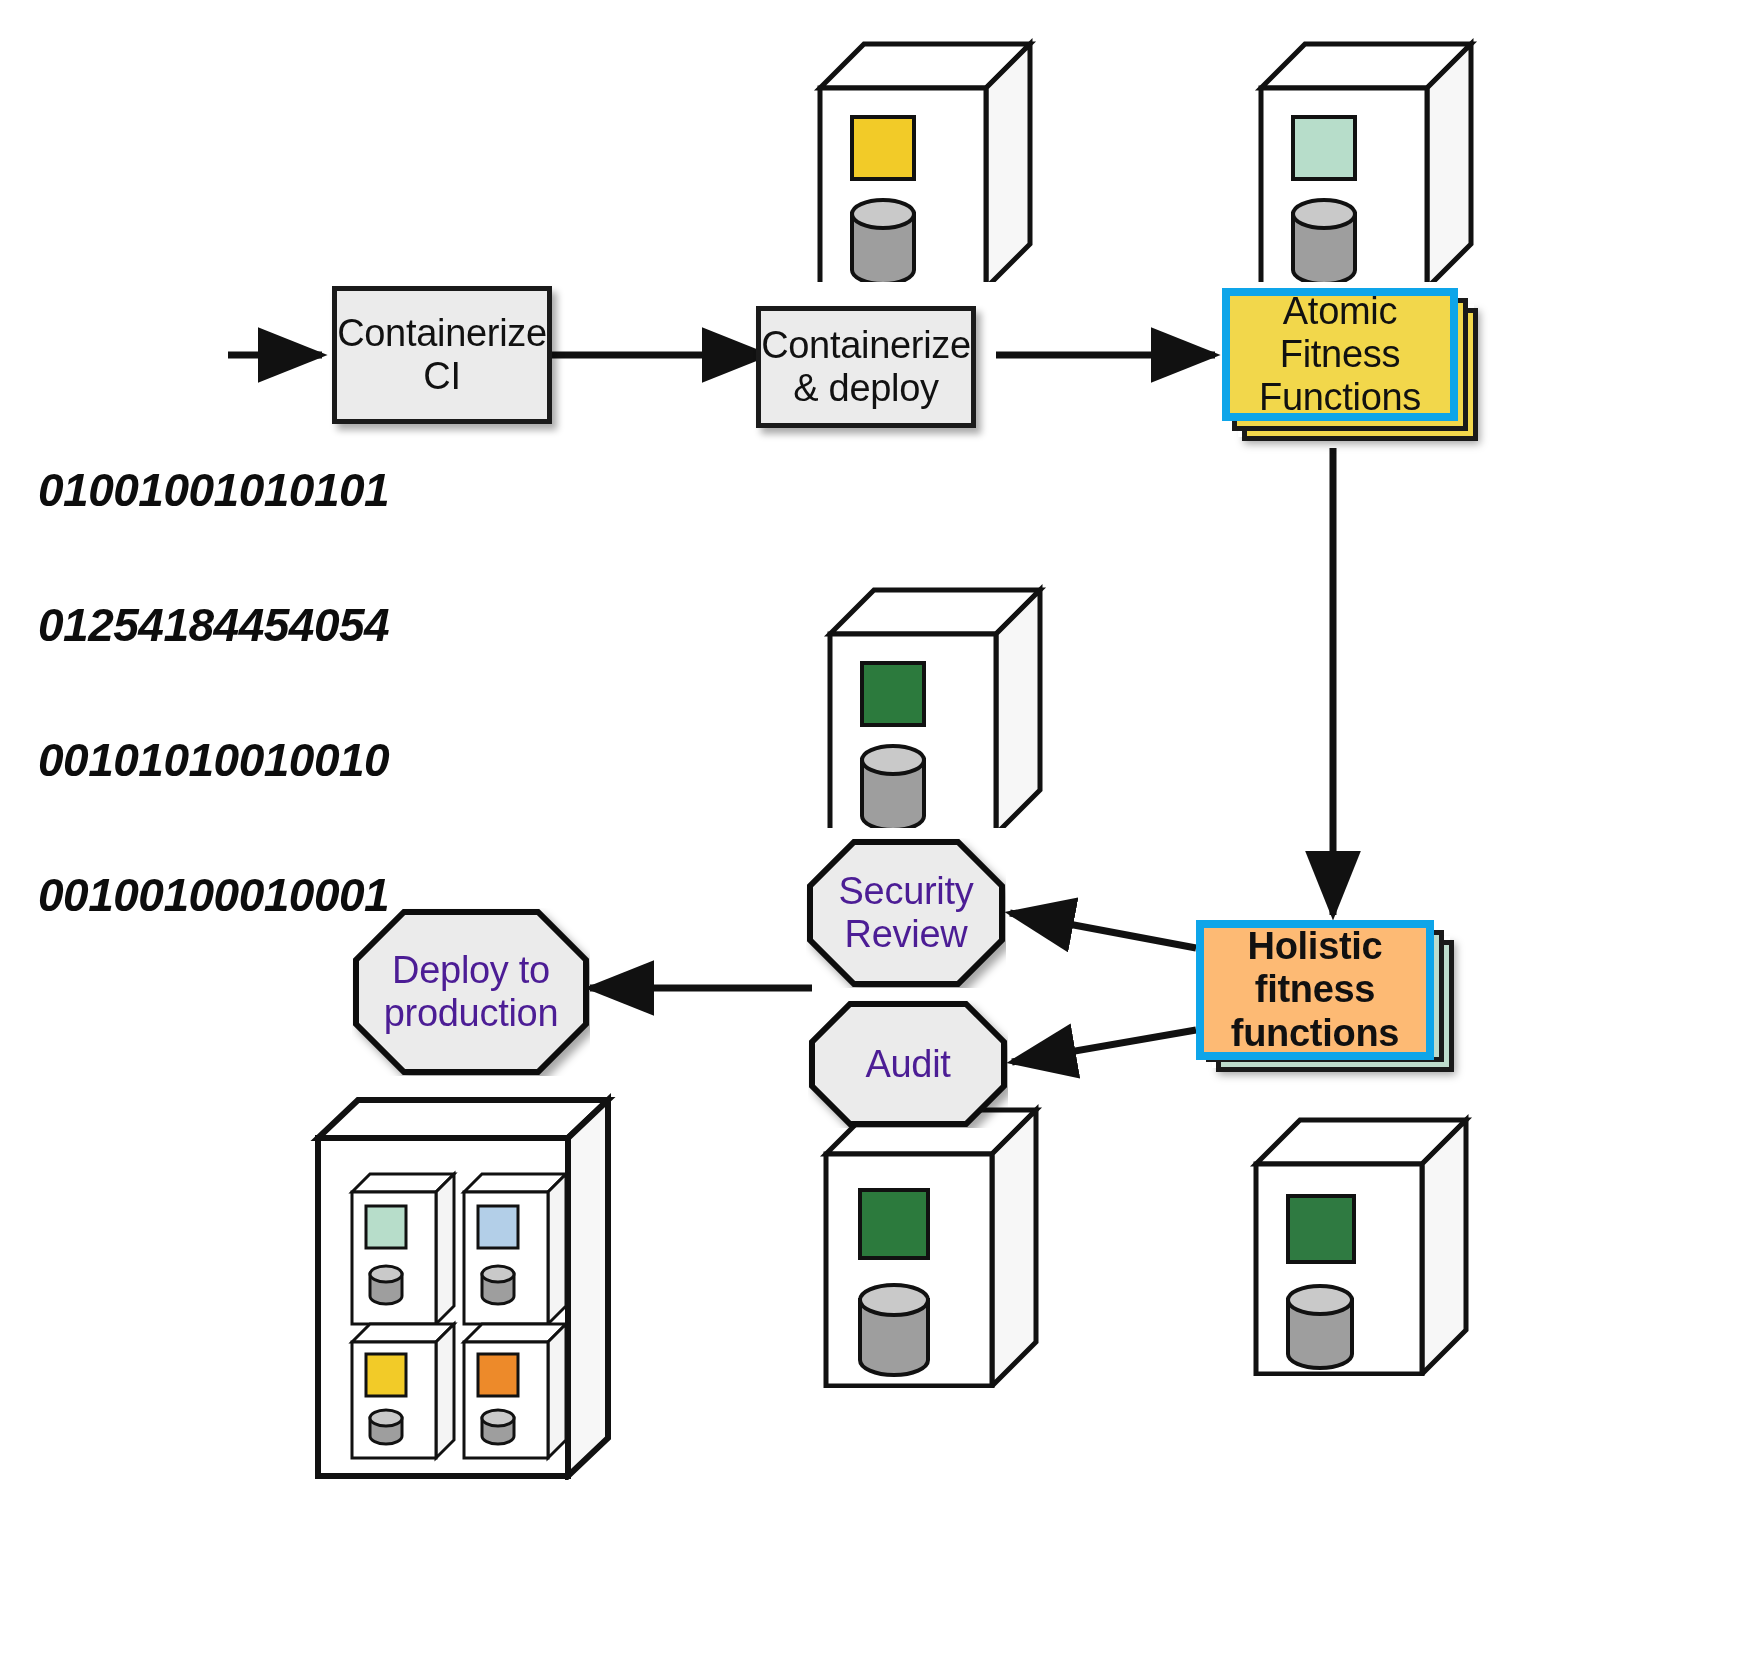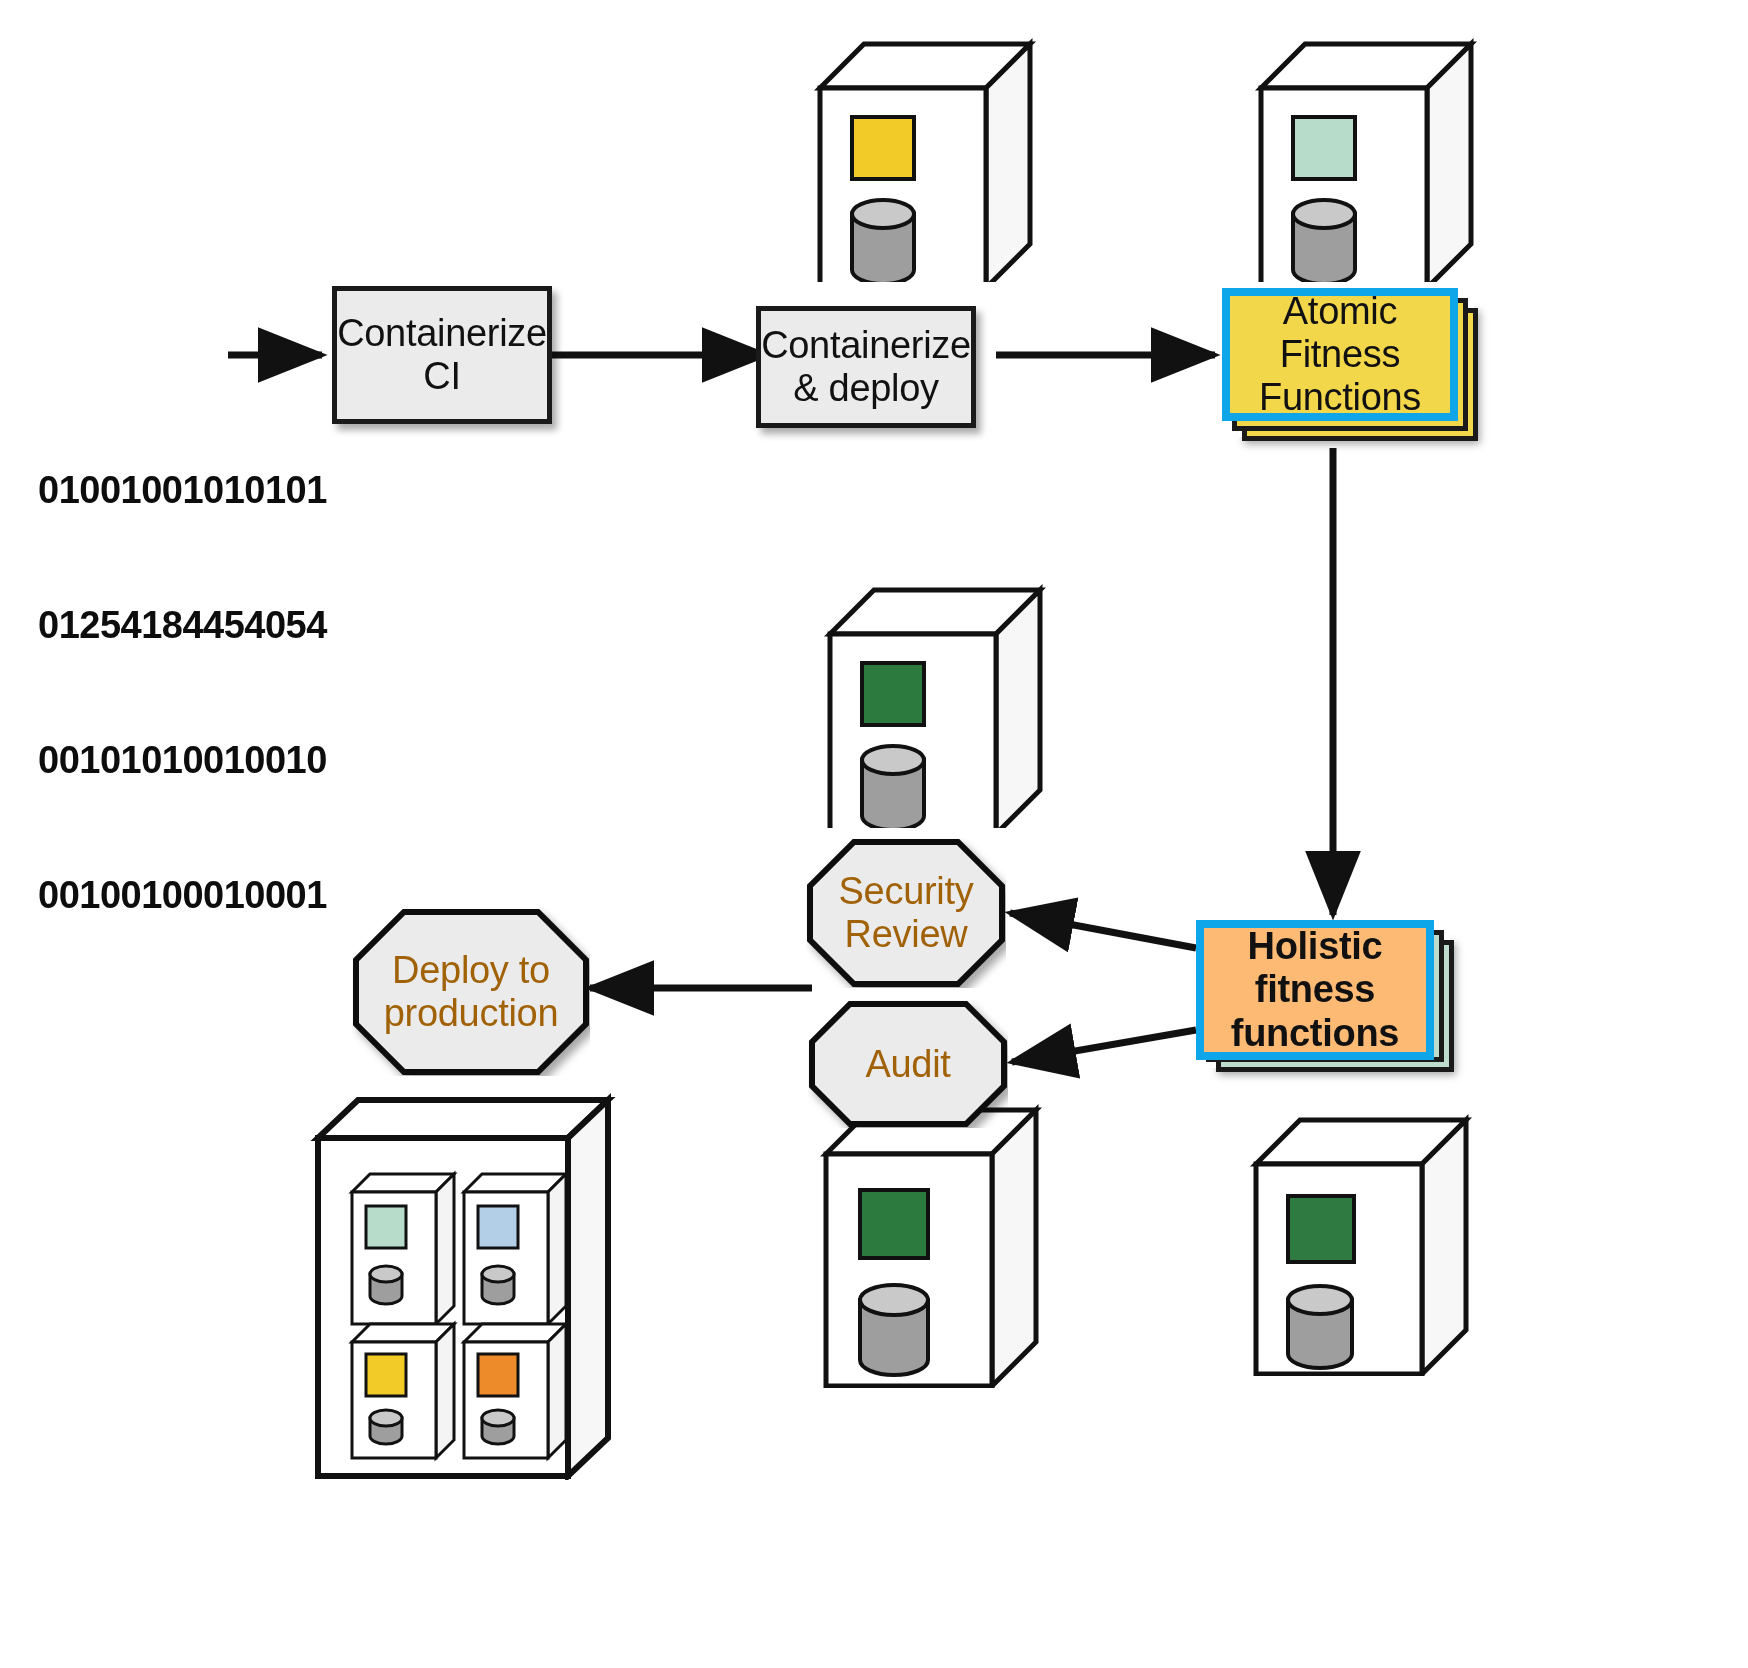--- a/index.html
+++ b/index.html
@@ -76,33 +76,34 @@
     position: absolute;
     left: 0; top: 0;
     width: 100%;
     height: 100%;
     display: flex;
     align-items: center;
     justify-content: center;
     text-align: center;
     font-size: 38px;
     line-height: 1.12;
-    color: #a16207;
+    color: #4c1d95;
     letter-spacing: -0.3px;
   }
   
   #binary {
     position: absolute;
     font-family: "Liberation Sans", sans-serif;
-    font-size: 38px;
+    font-size: 46px;
     font-weight: bold;
     line-height: 45px;
     color: #0d0d0d;
     letter-spacing: -0.5px;
     white-space: pre;
+    font-style: italic;
   }
   
   .server { position: absolute; }
   .server svg { display: block; }
 </style>
 </head>
 <body>
 
 <div id="canvas">
 

